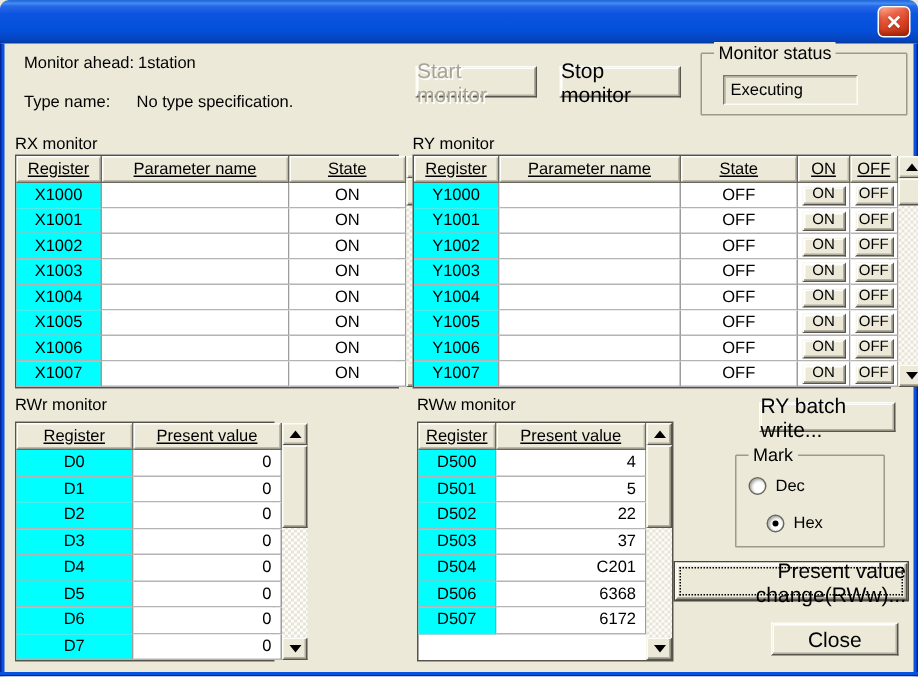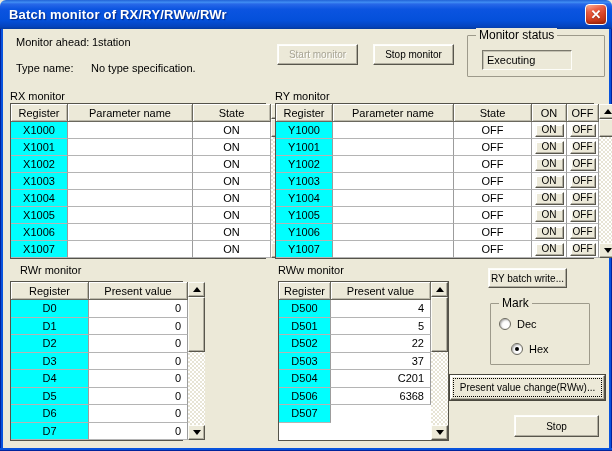--- a/index.html
+++ b/index.html
@@ -18,32 +18,32 @@
   
   .edge{position:absolute;background:#0853dd;}
   .edge-l{left:0;top:29;top:29px;bottom:0;width:3px;border-left:1px solid #02239c;}
   .edge-r{right:0;top:29px;bottom:0;width:3px;border-right:1px solid #02239c;}
   .edge-b{left:0;bottom:0;width:612px;height:3px;border-bottom:1px solid #02239c;}
   
   .lbl{position:absolute;white-space:nowrap;}
   
   .btn{position:absolute;background:#ece9d8;border:1px solid;border-color:#fdfdf8 #58564c #58564c #fdfdf8;
     box-shadow:inset -1px -1px 0 #b1aea0, inset 1px 1px 0 #fff;
-    display:flex;align-items:center;justify-content:center;font-size:10px;cursor:pointer;}
+    display:flex;align-items:center;justify-content:center;font-size:14px;cursor:pointer;}
   .btn.disabled{color:#a7a494;text-shadow:1px 1px 0 #fff;cursor:default;}
   .btn.focused{box-shadow:inset -1px -1px 0 #b1aea0, inset 1px 1px 0 #fff, 0 0 0 1px #4a483e;outline:1px dotted #000;outline-offset:-4px;}
   
   .group{position:absolute;border:1px solid #9d9a8b;border-radius:1px;}
   .glegend{position:absolute;top:-8px;left:8px;background:#ece9d8;padding:0 3px;font-size:12px;line-height:14px;}
   .sunken{position:absolute;background:#ece9d8;border:1px solid;border-color:#7a786c #fdfdf8 #fdfdf8 #7a786c;
     box-shadow:inset 1px 1px 0 #c4c1b2;display:flex;align-items:center;padding-left:4px;}
   
   .tbl{position:absolute;border:1px solid #55534a;background:#fff;display:flex;}
   .grid{display:flex;flex-direction:column;}
-  .thead{display:flex;height:18px;flex:none;}
+  .thead{display:flex;height:18px;flex:none;text-decoration:underline;}
   .hcell{background:#ece9d8;border-right:1px solid #6a685d;border-bottom:1px solid #6a685d;
     box-shadow:inset 1px 1px 0 #fff, inset -1px -1px 0 #bcb9aa;
     display:flex;align-items:center;justify-content:center;font-size:11px;flex:none;}
   .trow{display:flex;height:17px;flex:none;}
   .rwrow .trow, .trow.h175{height:17.5px;}
   .cell{border-right:1px solid #9c9c9c;border-bottom:1px solid #b4b4b4;display:flex;align-items:center;font-size:11px;flex:none;background:#fff;overflow:hidden;}
   .cell.reg{background:#00ffff;}
   .al-c{justify-content:center;}
   .al-l{justify-content:flex-start;padding-left:3px;}
   .al-r{justify-content:flex-end;padding-right:6px;}
@@ -67,21 +67,20 @@
     box-shadow:inset 1px 1px 2px rgba(0,0,0,.35);display:flex;align-items:center;justify-content:center;flex:none;}
   .radio .dot{width:4px;height:4px;border-radius:50%;background:#000;display:none;}
   .radio.sel .dot{display:block;}
 </style>
 </head>
 <body>
 
 <div class="win">
 
   <div class="titlebar">
-    <span class="title">Batch monitor of RX/RY/RWw/RWr</span>
     <div class="closebtn">
       <span class="x">✕</span>
     </div>
   </div>
   <div class="edge edge-l"></div>
   <div class="edge edge-r"></div>
   <div class="edge edge-b"></div>
 
   <div class="lbl" style="left:16px;top:36px;">
     <span style="display:inline-block;width:76px;">Monitor ahead:</span><span>1station</span>
@@ -269,21 +268,21 @@
         </div>
       <div class="strack">
           <div class="sthumb" style="height:18px;"></div>
         </div>
       <div class="sbtn">
           <span class="tri tri-down"></span>
         </div>
     </div>
   </div>
 
-  <div class="lbl" style="left:10px;top:264px;margin-left:10px;">RWr monitor</div>
+  <div class="lbl" style="left:10px;top:264px;">RWr monitor</div>
   <div class="tbl" style="left:10px;top:281px;width:173px;height:160px;">
     <div class="grid">
       <div class="thead" id="rwr-head">
           <div class="hcell w55">Register</div>
           <div class="hcell w99">Present value</div>
         </div>
       <div id="rwr-body" class="rwrow">
           <div class="trow">
             <div class="cell w55 al-c reg">D0</div>
             <div class="cell w99 al-r">0</div>
@@ -358,48 +357,49 @@
           <div class="trow">
             <div class="cell w52 al-c reg">D504</div>
             <div class="cell w100 al-r">C201</div>
           </div>
           <div class="trow">
             <div class="cell w52 al-c reg">D506</div>
             <div class="cell w100 al-r">6368</div>
           </div>
           <div class="trow">
             <div class="cell w52 al-c reg">D507</div>
+            <div class="cell w100 al-r">6172</div>
           </div>
         </div>
     </div>
     <div class="sbar">
       <div class="sbtn">
           <span class="tri tri-up"></span>
         </div>
       <div class="strack">
           <div class="sthumb" style="height:55px;"></div>
         </div>
       <div class="sbtn">
           <span class="tri tri-down"></span>
         </div>
     </div>
   </div>
 
-  <div class="btn" style="left:488px;top:268px;width:79px;height:20px;">RY batch write...</div>
+  <div class="btn" style="left:506px;top:268px;width:91px;height:20px;">RY batch write...</div>
 
   <div class="group" style="left:490px;top:303px;width:100px;height:62px;">
     <span class="glegend">Mark</span>
     <div class="radio-row" style="left:8px;top:14px;">
       <span class="radio"></span>
       <span>Dec</span>
     </div>
     <div class="radio-row" style="left:8px;top:39px;padding-left:12px;">
       <span class="radio sel">
           <span class="dot"></span>
         </span>
       <span>Hex</span>
     </div>
   </div>
 
   <div class="btn focused" style="left:450px;top:375px;width:155px;height:25px;text-align:right;">Present value change(RWw)...</div>
-  <div class="btn" style="left:514px;top:415px;width:85px;height:22px;">Stop</div>
+  <div class="btn" style="left:514px;top:415px;width:85px;height:22px;">Close</div>
 
 </div>
 
 </body></html>

